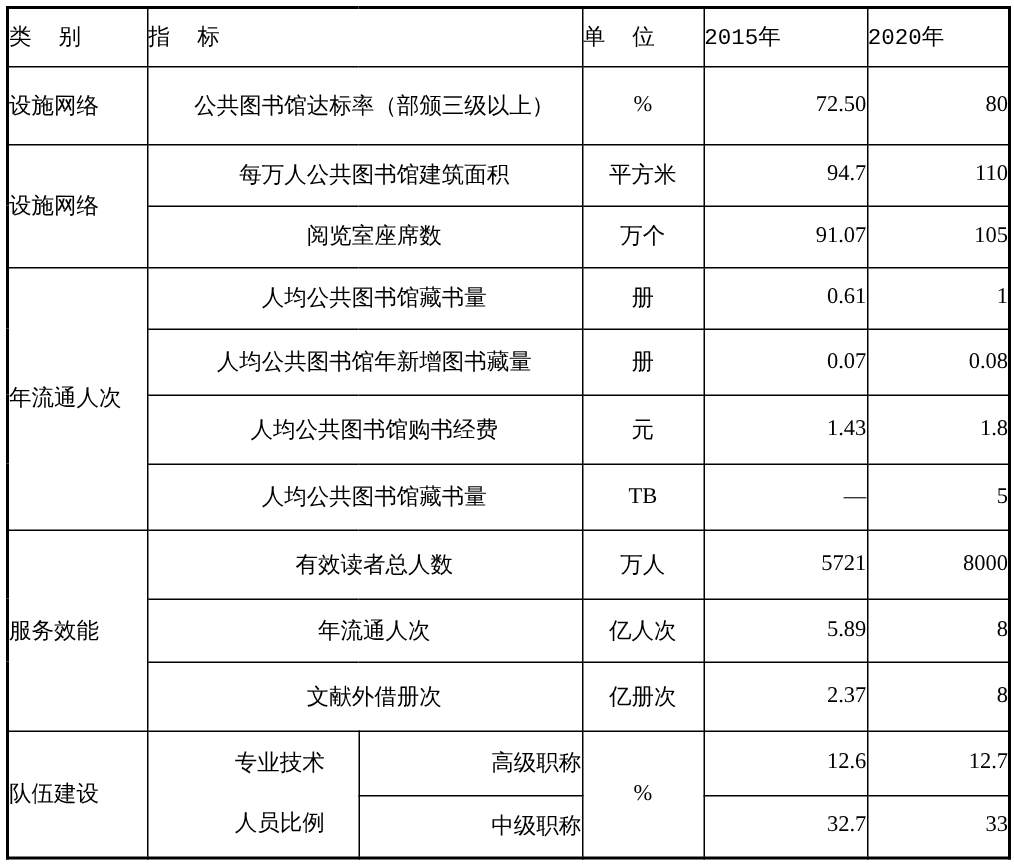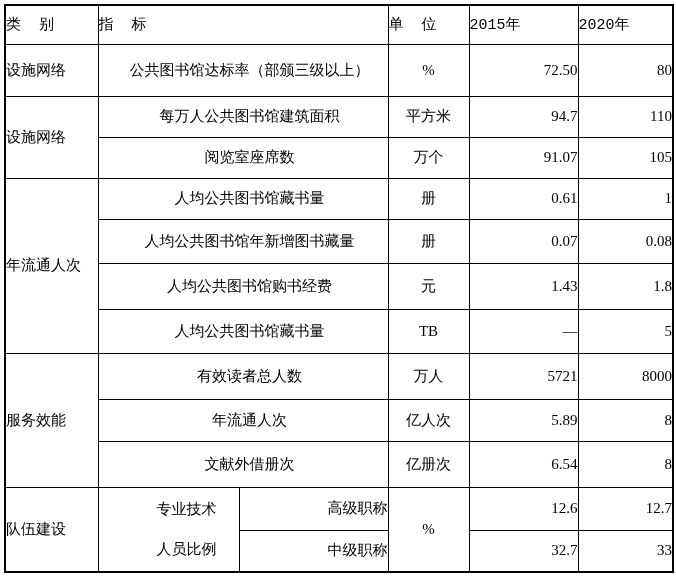--- a/index.html
+++ b/index.html
@@ -134,21 +134,21 @@
     </tr>
     <tr class="rh-42">
       <td class="ind" colspan="2">年流通人次</td>
       <td class="unit">亿人次</td>
       <td class="val">5.89</td>
       <td class="val">8</td>
     </tr>
     <tr class="rh-46">
       <td class="ind" colspan="2">文献外借册次</td>
       <td class="unit">亿册次</td>
-      <td class="val">6.54</td>
+      <td class="val">2.37</td>
       <td class="val">8</td>
     </tr>
 
     <tr class="rh-43">
       <td class="cat" rowspan="2">队伍建设</td>
       <td class="staff-label" rowspan="2">
         <div>专业技术</div>
         <div>人员比例</div>
       </td>
       <td class="sub">高级职称</td>

